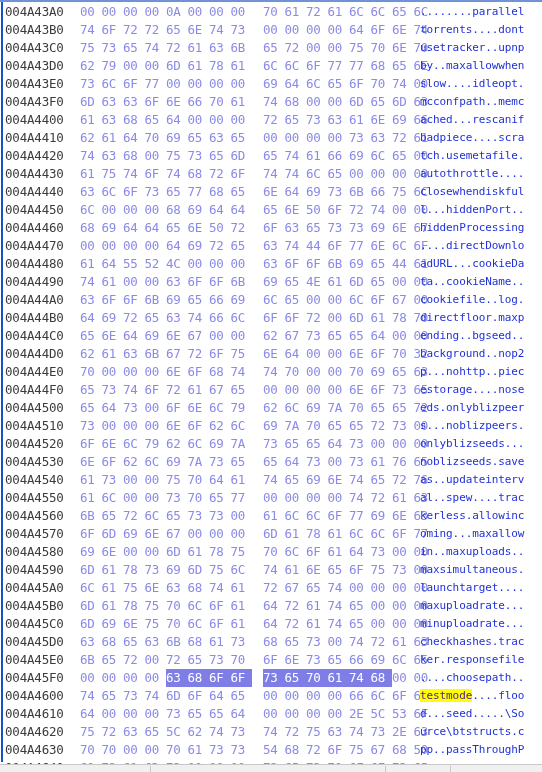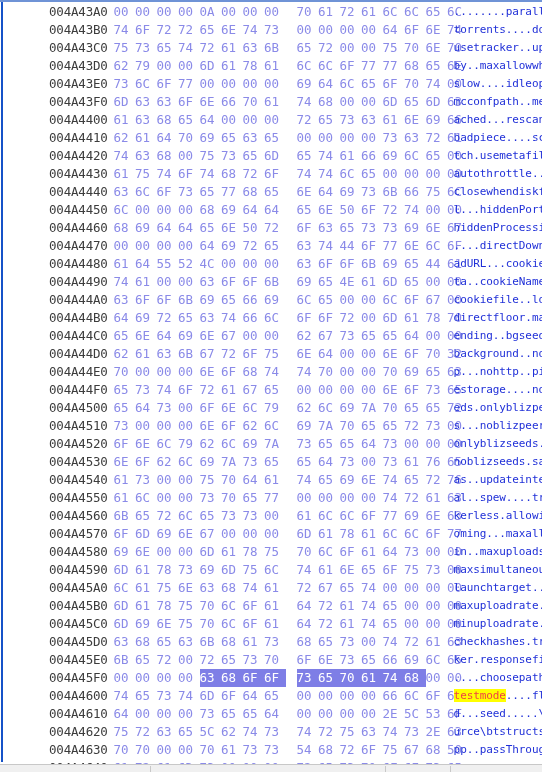--- a/index.html
+++ b/index.html
@@ -44,21 +44,20 @@
   }
 
   .hex-row {
     display: flex;
     align-items: center;
     height: 18px;
     line-height: 18px;
     white-space: pre;
     font-size: 12.5px;
     letter-spacing: 0px;
-    margin-left: 44px;
   }
 
   .col-addr {
     width: 74px;
     padding-left: 5px;
     color: #3c3c3c;
     font-size: 12.5px;
     letter-spacing: -0.2px;
   }
 
@@ -88,21 +87,21 @@
   }
 
   .col-ascii {
     flex: 1;
     padding-left: 6px;
     color: #2030d8;
     font-size: 11px;
     letter-spacing: -0.1px;
   }
   .ascii-seg { white-space: pre; }
-  .ascii-seg.mark { background: #ffff00; color: #ef4444; }
+  .ascii-seg.mark { background: #ffff00; color: #4c1d95; }
 
   
   .status-bar {
     position: absolute;
     left: 0;
     bottom: 0;
     width: 542px;
     height: 8px;
     background: #f0f0f0;
     border-top: 1px solid #c8c8c8;

